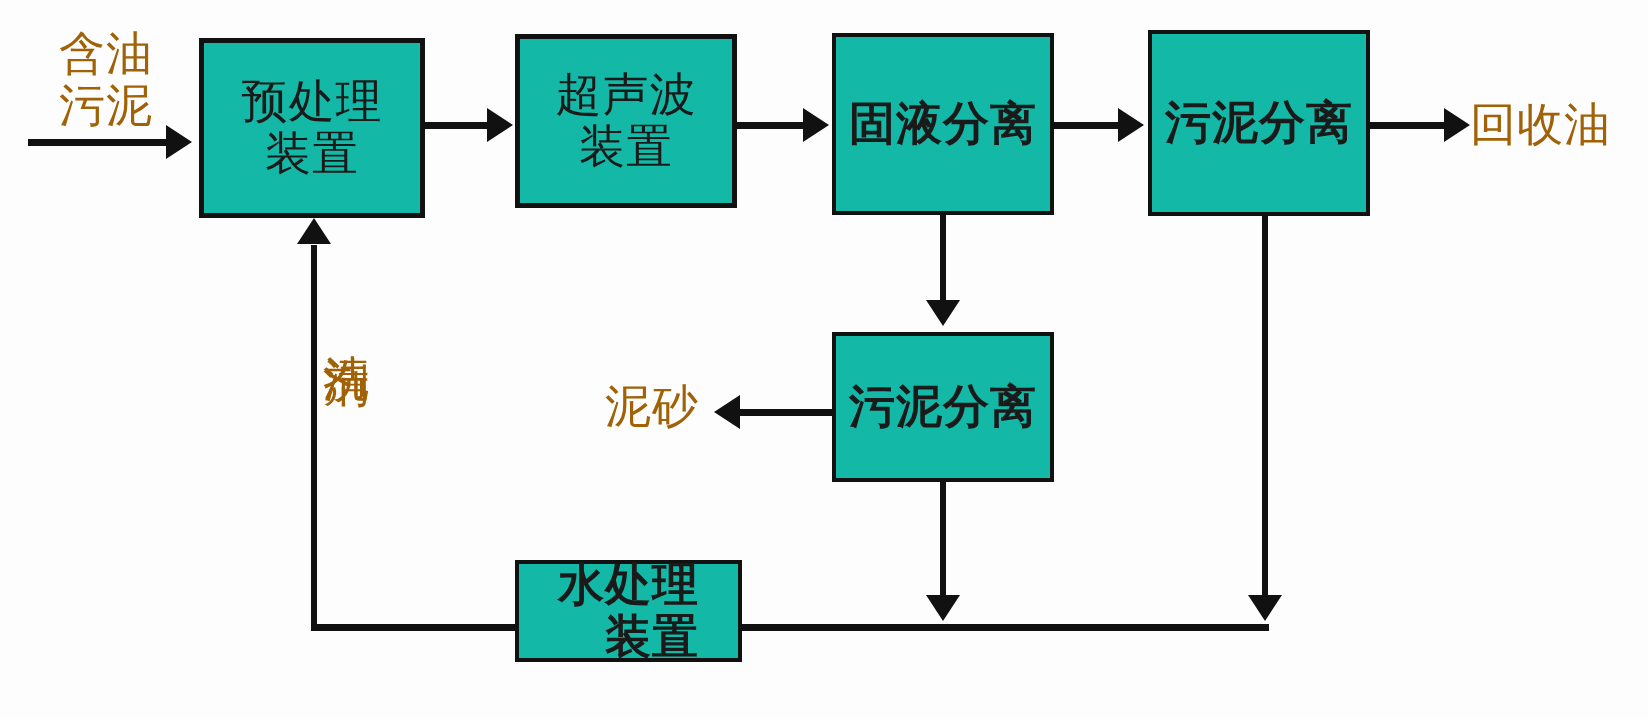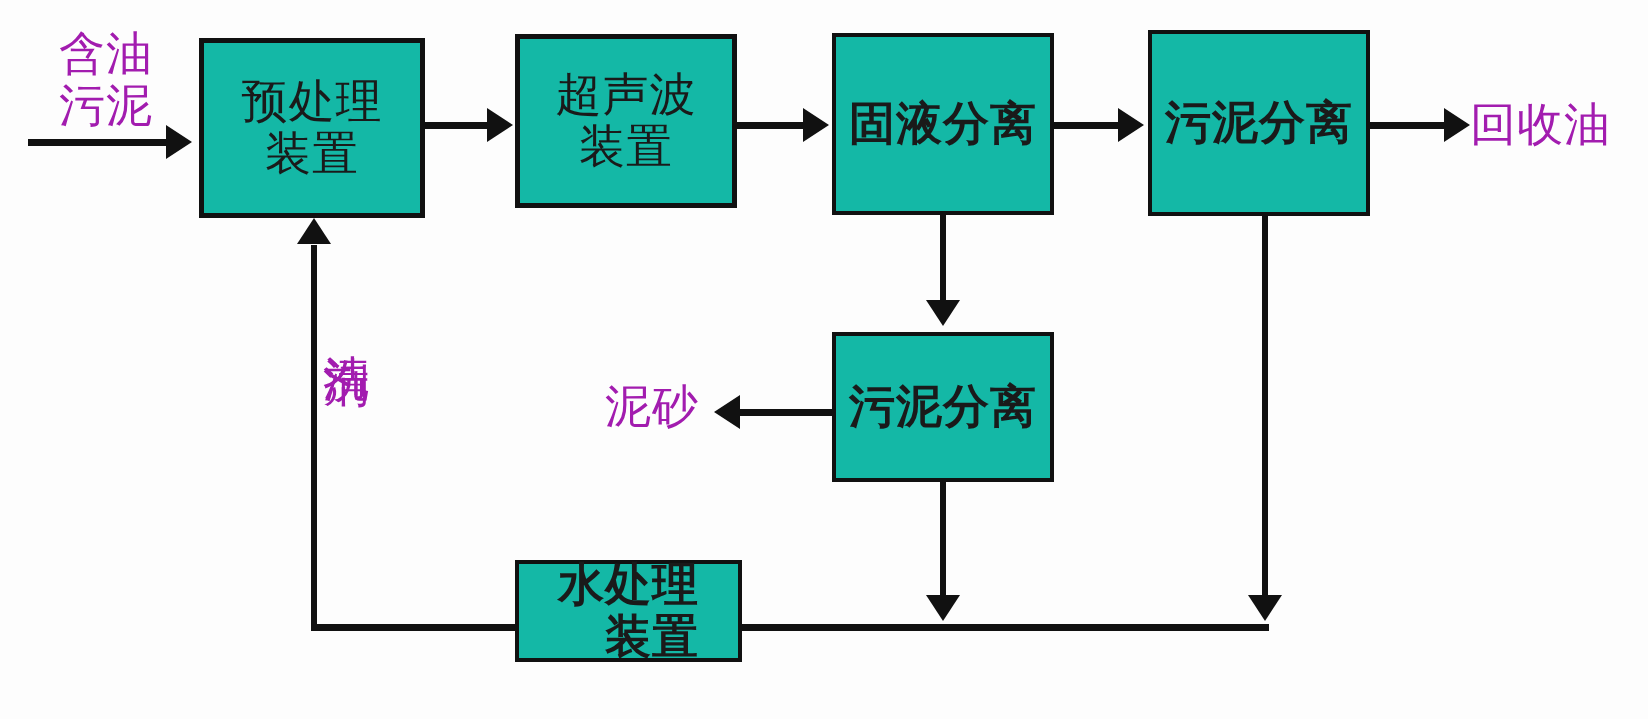--- a/index.html
+++ b/index.html
@@ -31,21 +31,21 @@
     font-size: 46px;
     line-height: 1.12;
     letter-spacing: 1px;
     white-space: pre-line;
     z-index: 4;
   }
   .pbox.thin { border-width: 4px; font-weight: bold; }
   
   .flabel {
     position: absolute;
-    color: #a21caf;
+    color: #a16207;
     font-size: 46px;
     line-height: 1.12;
     letter-spacing: 1px;
     white-space: pre-line;
     text-align: center;
     z-index: 5;
   }
   .flabel.vert {
     writing-mode: vertical-rl;
     text-orientation: upright;

